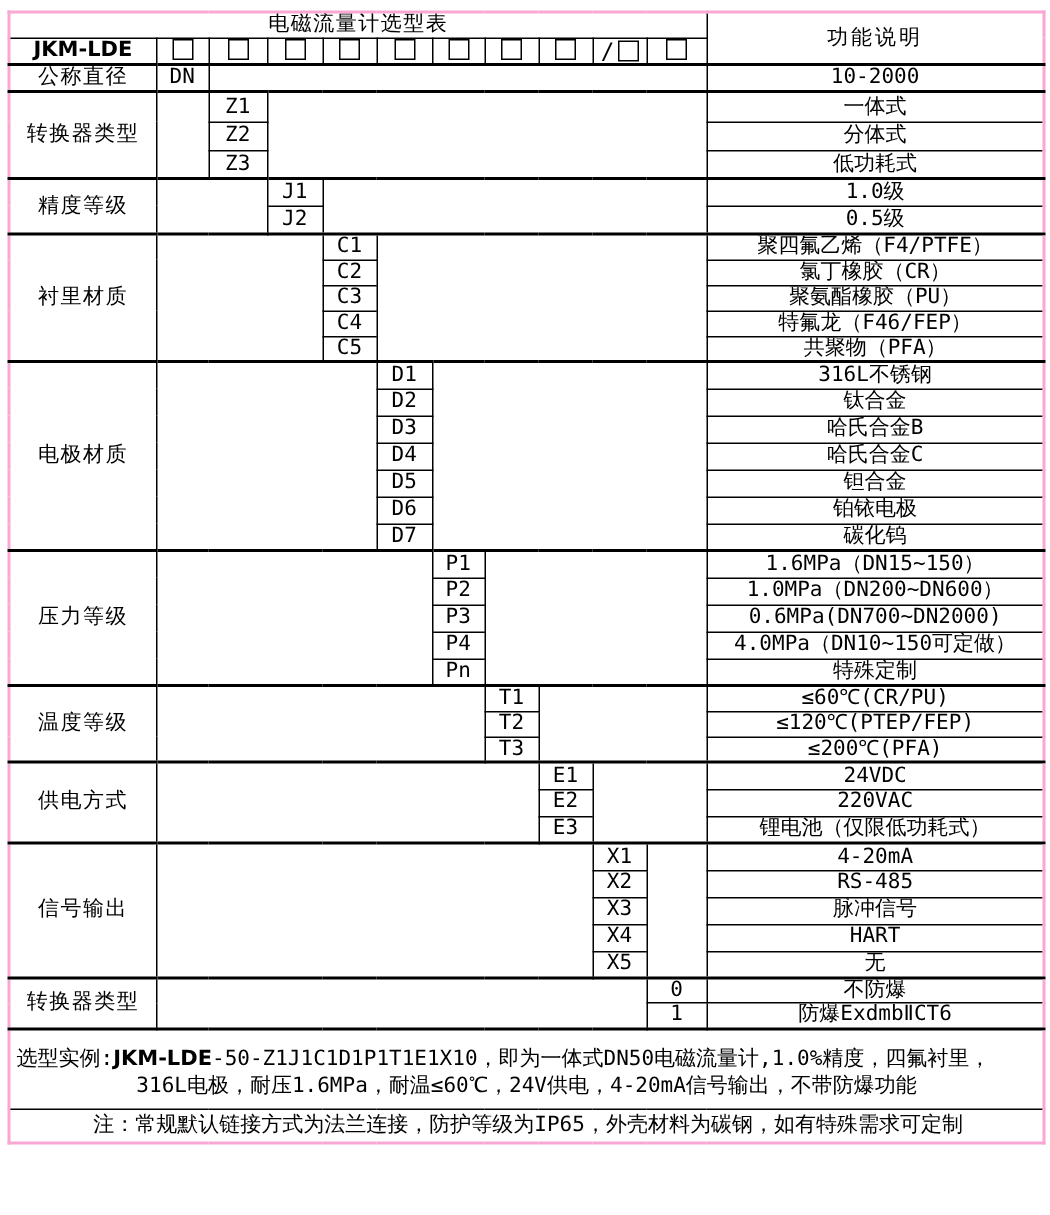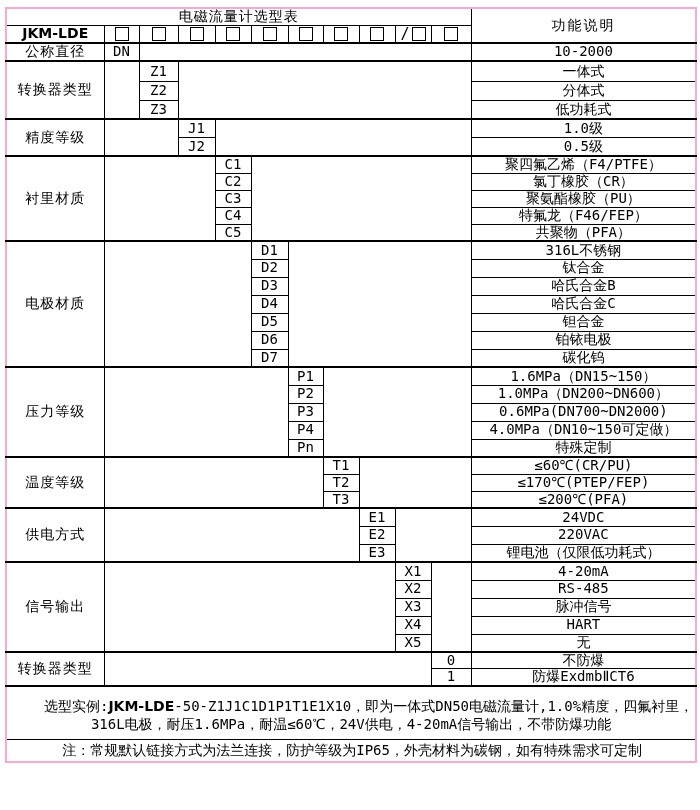--- a/index.html
+++ b/index.html
@@ -52,21 +52,21 @@
     vertical-align: middle;
     background: #ffffff;
   }
   span.slash {
     display: inline-block;
     font-size: 15px;
     margin-right: 2px;
     vertical-align: middle;
   }
   td.example-cell { text-align: left; font-size: 15px; }
-  td.example-cell .ex-line1 { padding: 7px 2px 0 4px; text-align: right; }
+  td.example-cell .ex-line1 { padding: 7px 2px 0 4px; text-align: left; }
   td.example-cell .ex-line1 b { font-family: "DejaVu Sans", sans-serif; }
   td.example-cell .ex-line2 { padding: 3px 0 2px 0; text-align: center; }
   td.note-cell { text-align: left; font-size: 15px; }
   td.note-cell .note-text { padding: 2px 2px 2px 4px; }
 </style>
 </head>
 <body>
 
 <div class="sheet">
 <table class="sel">
@@ -222,21 +222,21 @@
 
   <tr class="bt" style="height:17px">
     <td class="cat" rowspan="3">温度等级</td>
     <td rowspan="3" colspan="6"></td>
     <td class="code">T1</td>
     <td rowspan="3" colspan="3"></td>
     <td class="desc">≤60℃(CR/PU)</td>
   </tr>
   <tr style="height:17px">
     <td class="code">T2</td>
-    <td class="desc">≤170℃(PTEP/FEP)</td>
+    <td class="desc">≤120℃(PTEP/FEP)</td>
   </tr>
   <tr style="height:17px">
     <td class="code">T3</td>
     <td class="desc">≤200℃(PFA)</td>
   </tr>
 
   <tr class="bt" style="height:18px">
     <td class="cat" rowspan="3">供电方式</td>
     <td rowspan="3" colspan="7"></td>
     <td class="code">E1</td>

